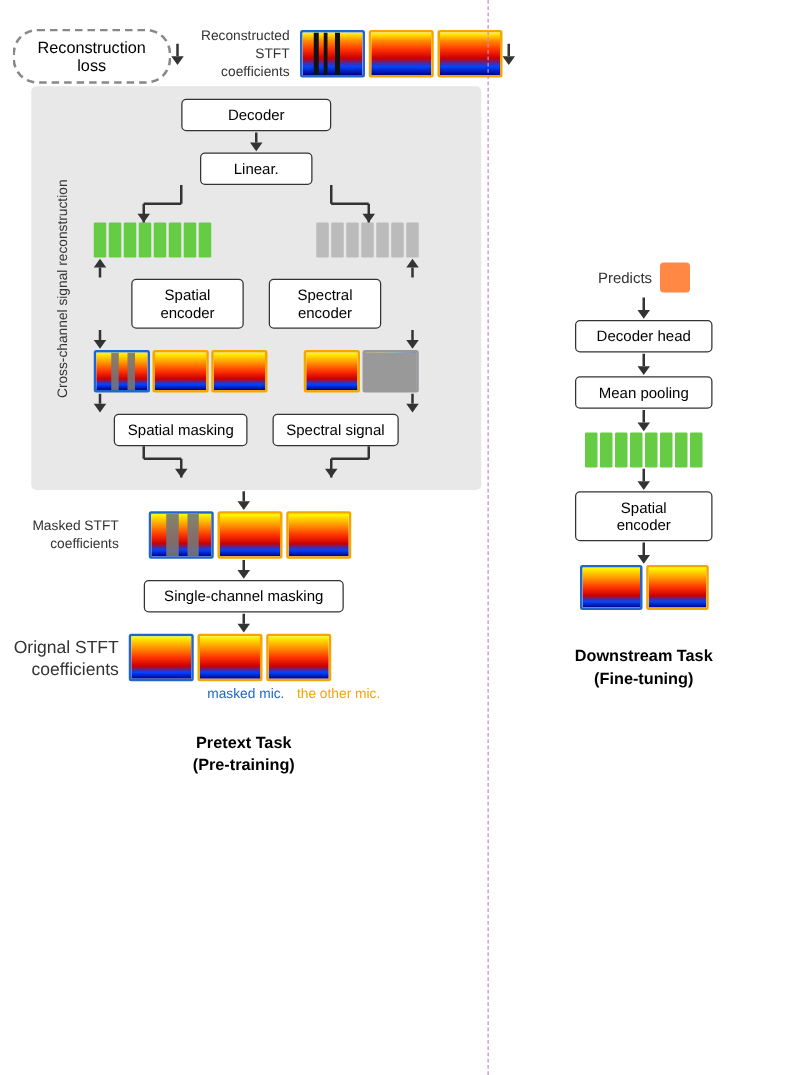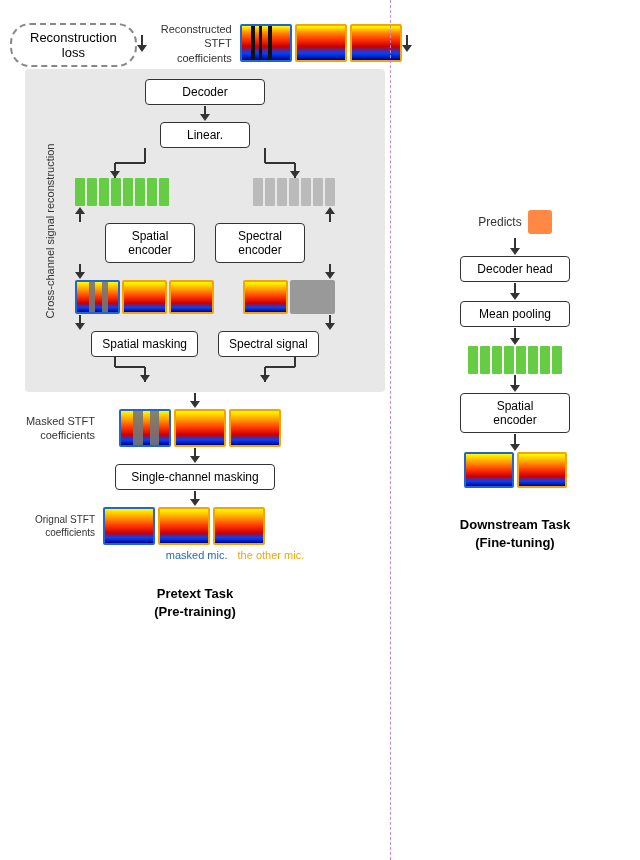--- a/index.html
+++ b/index.html
@@ -435,21 +435,21 @@
     </div>
 
     <div class="process-box" style="min-width:160px;">Single-channel masking</div>
 
     <div class="arrow-down">
       <div class="arrow-line" style="height:8px;"></div>
       <div class="arrow-head"></div>
     </div>
 
     <div style="display:flex;align-items:center;gap:8px;width:100%;">
-      <div class="label-left" style="font-size:10px;text-align:right;">Orignal STFT<br>coefficients</div>
+      <div class="label-left" style="font-size:14px;text-align:right;">Orignal STFT<br>coefficients</div>
       <div style="display:flex;gap:3px;">
         <div class="spec-box blue-border" style="width:52px;height:38px;">
           <div class="spec-fill"></div>
         </div>
         <div class="spec-box orange-border" style="width:52px;height:38px;">
           <div class="spec-fill"></div>
         </div>
         <div class="spec-box orange-border" style="width:52px;height:38px;">
           <div class="spec-fill"></div>
         </div>

